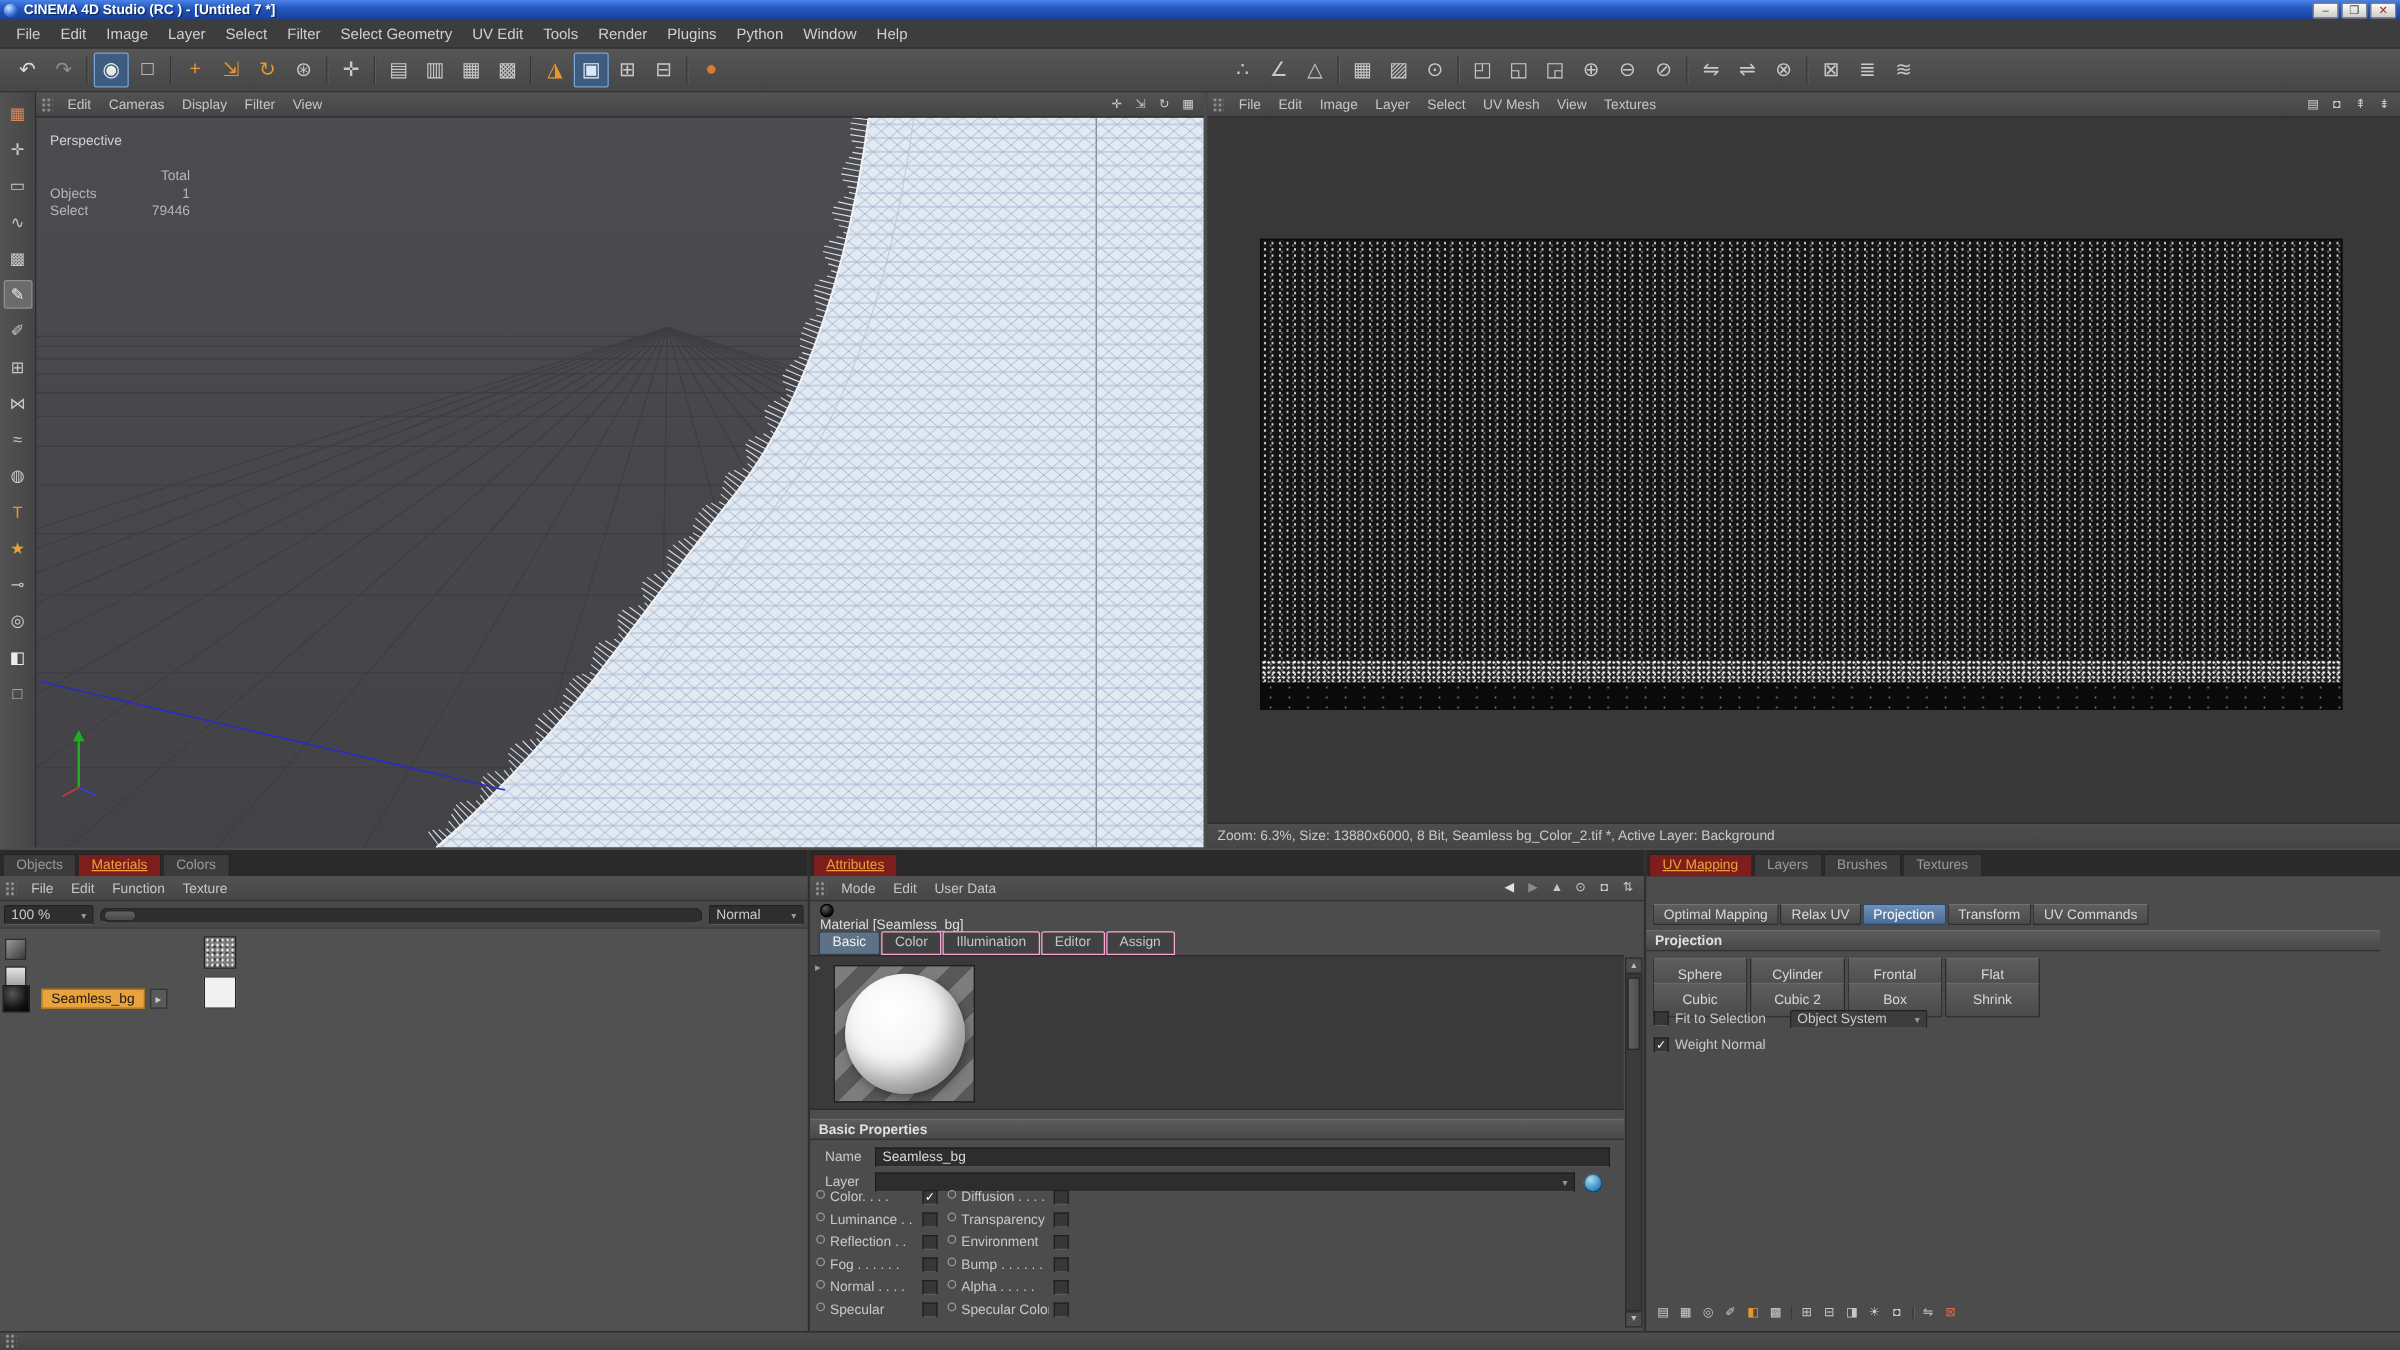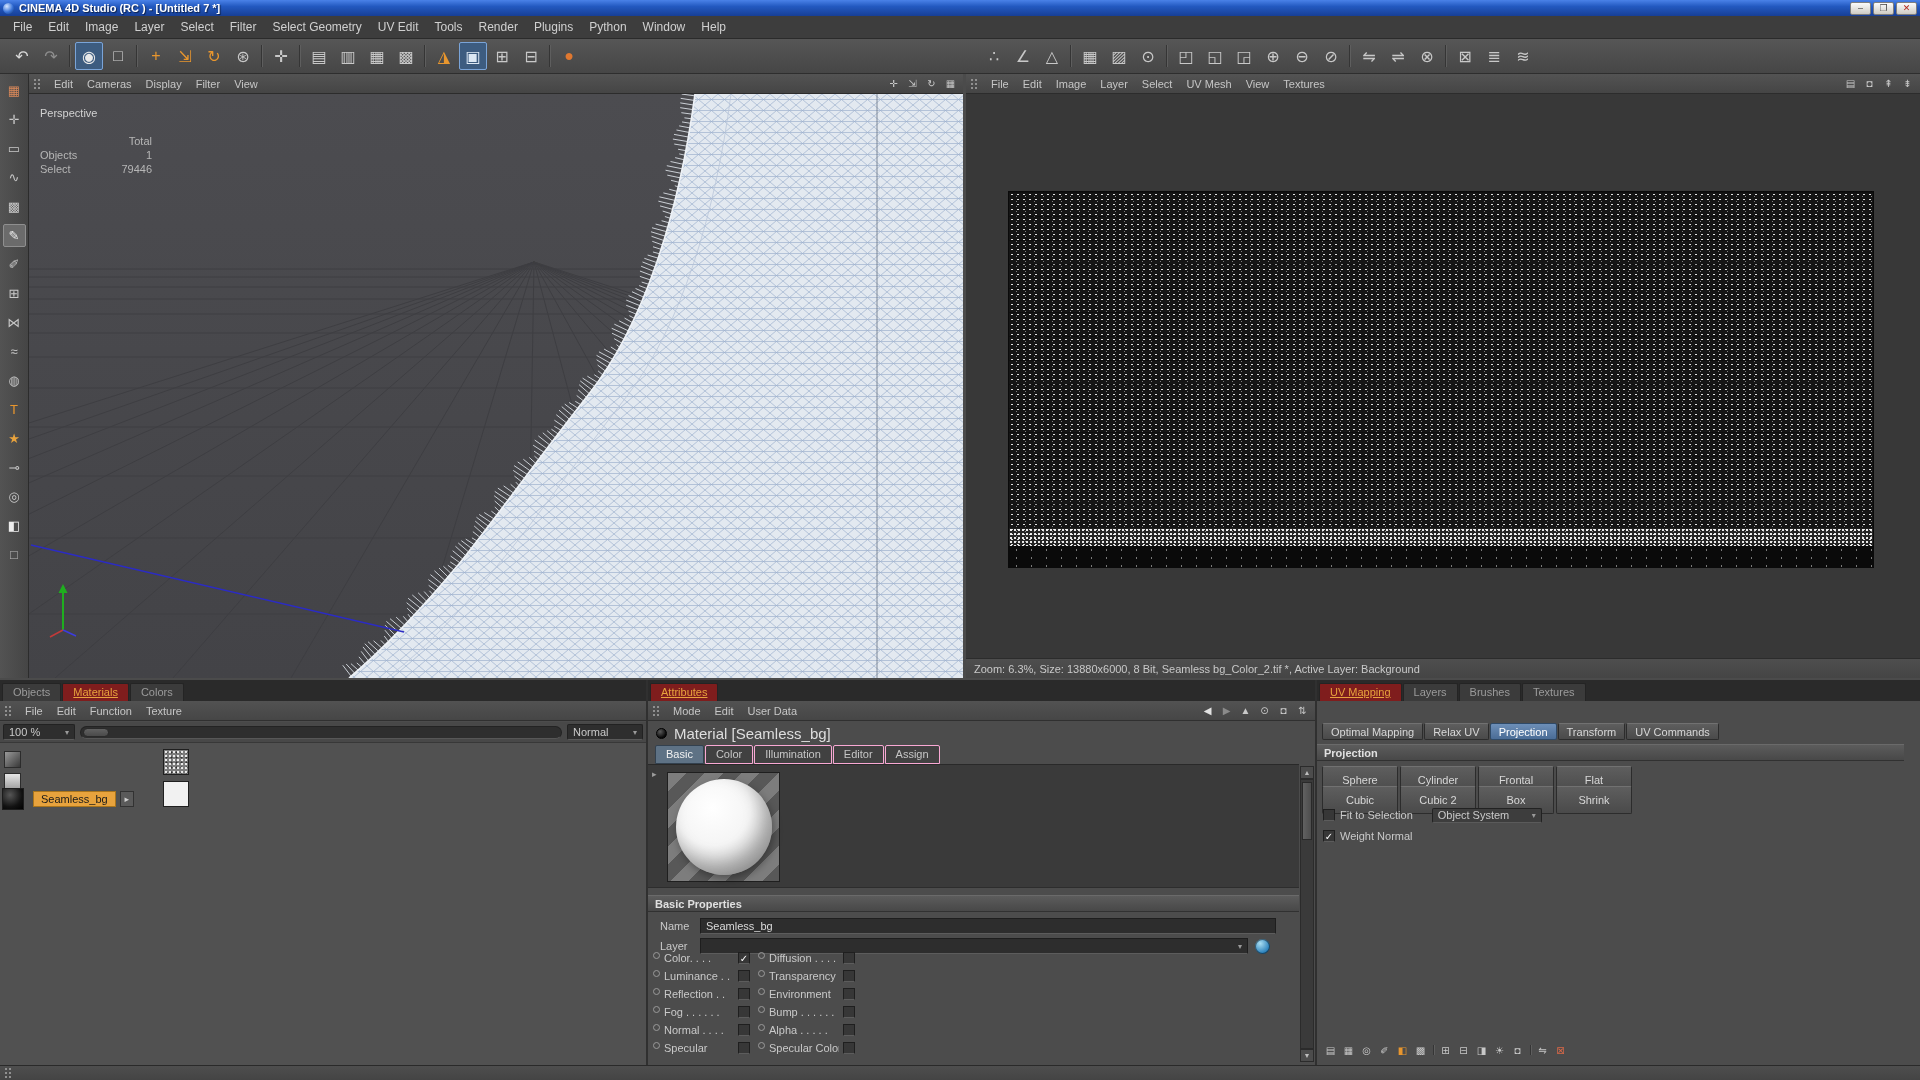--- a/index.html
+++ b/index.html
@@ -90,32 +90,32 @@
 .mini-thumb.t2{left:4px;top:30px;background:linear-gradient(#e6e6e6,#9f9f9f);}
 .mat-row{position:absolute;left:2px;top:44px;height:24px;display:flex;align-items:center;}
 .mat-sphere-thumb{width:22px;height:22px;border:1px solid #1c1c1c;background:radial-gradient(circle at 35% 30%,#565656,#121212 62%,#000);flex:none;}
 .mat-name{margin-left:9px;background:#e8a33d;color:#191919;padding:1px 7px;font-size:11px;border:1px solid #aa751c;}
 .mat-expand{margin-left:4px;width:14px;height:16px;background:#5a5a5a;border:1px solid #323232;color:#cfcfcf;font-size:9px;line-height:14px;text-align:center;}
 .chan-thumb{position:absolute;left:163px;width:26px;height:26px;border:1px solid #1f1f1f;}
 .chan-thumb.pattern{top:6px;background-color:#7d7d7d;background-image:radial-gradient(circle,rgba(255,255,255,.85) 0.8px,transparent 1.2px),radial-gradient(circle,rgba(0,0,0,.6) 0.8px,transparent 1.2px);background-size:4px 4px,5px 5px;}
 .chan-thumb.white{top:38px;background:#f1f1f1;}
 
 
-.attr-title-row{position:absolute;left:0;top:43px;right:16px;height:20px;display:flex;align-items:center;padding-left:8px;color:#dedede;font-size:15px;}
+.attr-title-row{position:absolute;left:0;top:43px;right:16px;height:20px;display:flex;padding-left:8px;color:#dedede;font-size:11px;flex-direction:column;}
 .mat-dot{width:11px;height:11px;border-radius:50%;background:radial-gradient(circle at 35% 30%,#5a5a5a,#090909 70%);border:1px solid #000;margin-right:7px;flex:none;}
 .attr-tabs{position:absolute;left:7px;top:65px;height:19px;display:flex;}
 .atab{padding:2px 10px;background:#414141;border:1px solid #f9a8d4;color:#c6c6c6;margin-right:1px;font-size:11px;border-radius:2px 2px 0 0;white-space:nowrap;}
 .atab.active{background:#5e7285;color:#f2f2f2;border-color:#33414f;}
 .attr-preview{position:absolute;left:0;top:84px;right:16px;height:124px;background:#3a3a3a;border-top:1px solid #292929;border-bottom:1px solid #2d2d2d;}
 .preview-expand{position:absolute;left:4px;top:4px;color:#9d9d9d;font-size:9px;}
 .mat-preview-box{position:absolute;left:19px;top:7px;width:113px;height:110px;border:1px solid #1f1f1f;background:repeating-linear-gradient(135deg,#7d7d7d 0 13px,#585858 13px 26px);}
 .mat-sphere{position:absolute;left:8px;top:6px;width:96px;height:96px;border-radius:50%;background:radial-gradient(circle at 38% 30%,#ffffff 0%,#f5f5f5 42%,#d6d6d6 72%,#a2a2a2 100%);box-shadow:inset -9px -12px 18px rgba(0,0,0,.28), 2px 4px 8px rgba(0,0,0,.35);}
 .section-header{position:absolute;left:0;right:16px;height:17px;background:linear-gradient(#5c5c5c,#484848);border-top:1px solid #6a6a6a;border-bottom:1px solid #313131;font-weight:bold;color:#e0e0e0;font-size:11px;padding:2px 7px;}
 #attr-sec{top:215px;}
-.prop-row{position:absolute;left:0;right:12px;height:17px;}
+.prop-row{position:absolute;left:0;right:0;height:17px;}
 #row-name{top:238px;} #row-layer{top:258px;}
 .prop-label{position:absolute;left:12px;width:38px;line-height:17px;color:#c9c9c9;font-size:11px;}
 .prop-input{position:absolute;left:52px;height:16px;background:#2d2d2d;border:1px solid #1e1e1e;border-bottom-color:#5c5c5c;color:#dadada;font-size:11px;padding:0 5px;font-family:inherit;}
 #name-input{right:27px;}
 .prop-input.layer{right:55px;display:flex;align-items:center;}
 .globe-icon{position:absolute;right:33px;top:1px;width:15px;height:15px;border-radius:50%;background:radial-gradient(circle at 35% 30%,#a8ddf2,#2f84bd 65%,#175a88);box-shadow:inset 0 0 0 1px rgba(0,0,0,.45);}
 .chan-grid{position:absolute;left:5px;top:272px;width:202px;display:grid;grid-template-columns:1fr 1fr;grid-auto-rows:18px;column-gap:8px;}
 .chan{display:flex;gap:4px;min-width:0;}
 .chan-dot{width:7px;height:7px;border:1px solid #9a9a9a;border-radius:50%;flex:none;}
 .chan-label{flex:1;font-size:11px;color:#c9c9c9;white-space:nowrap;overflow:hidden;}

